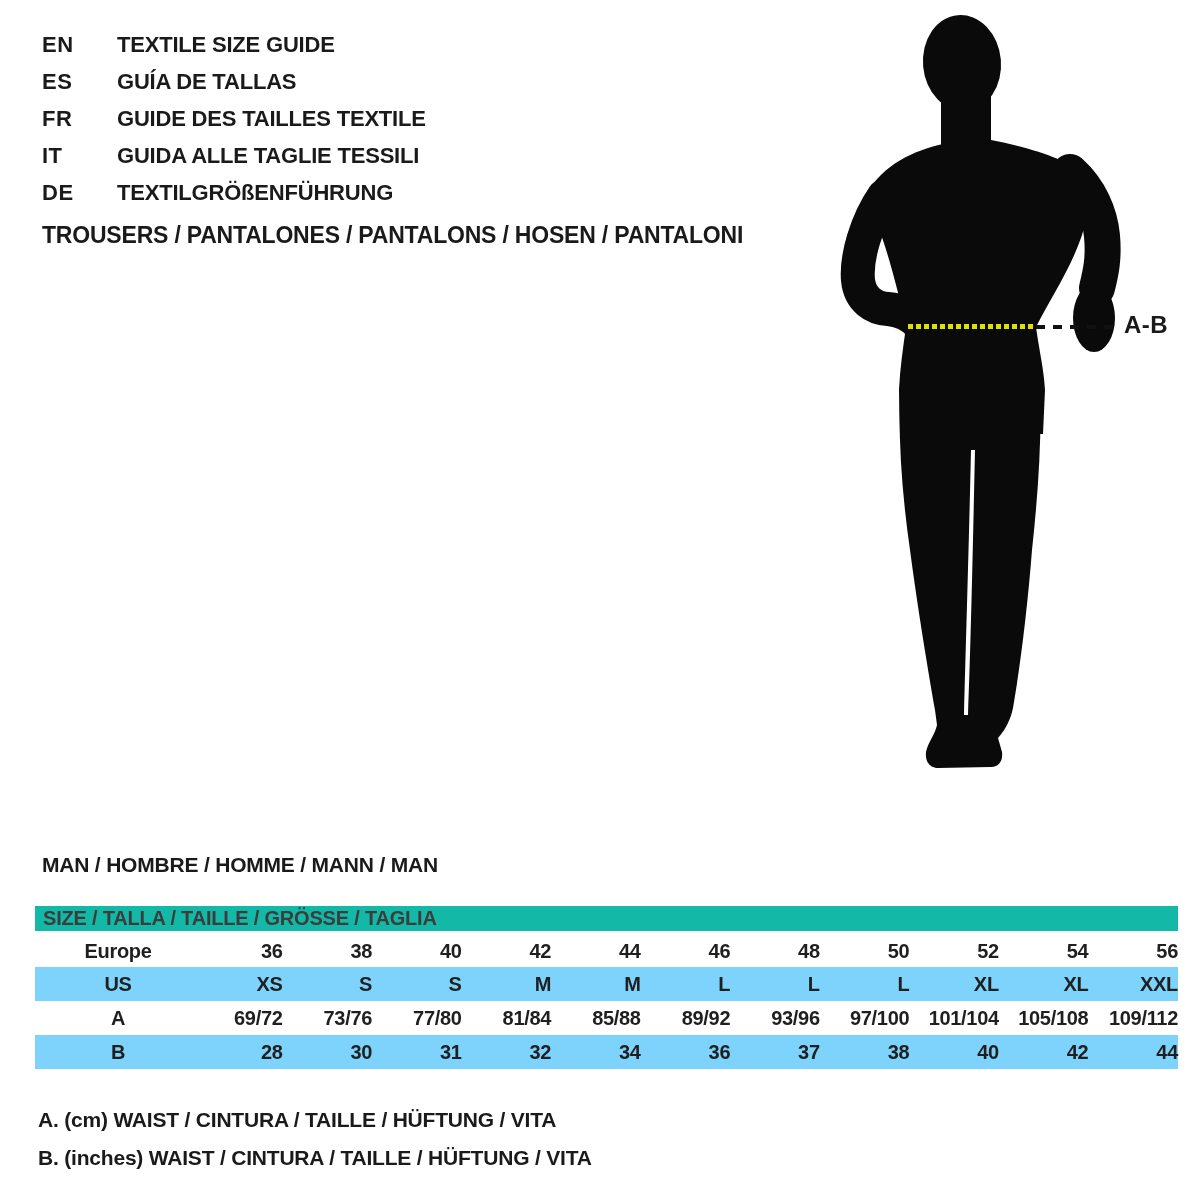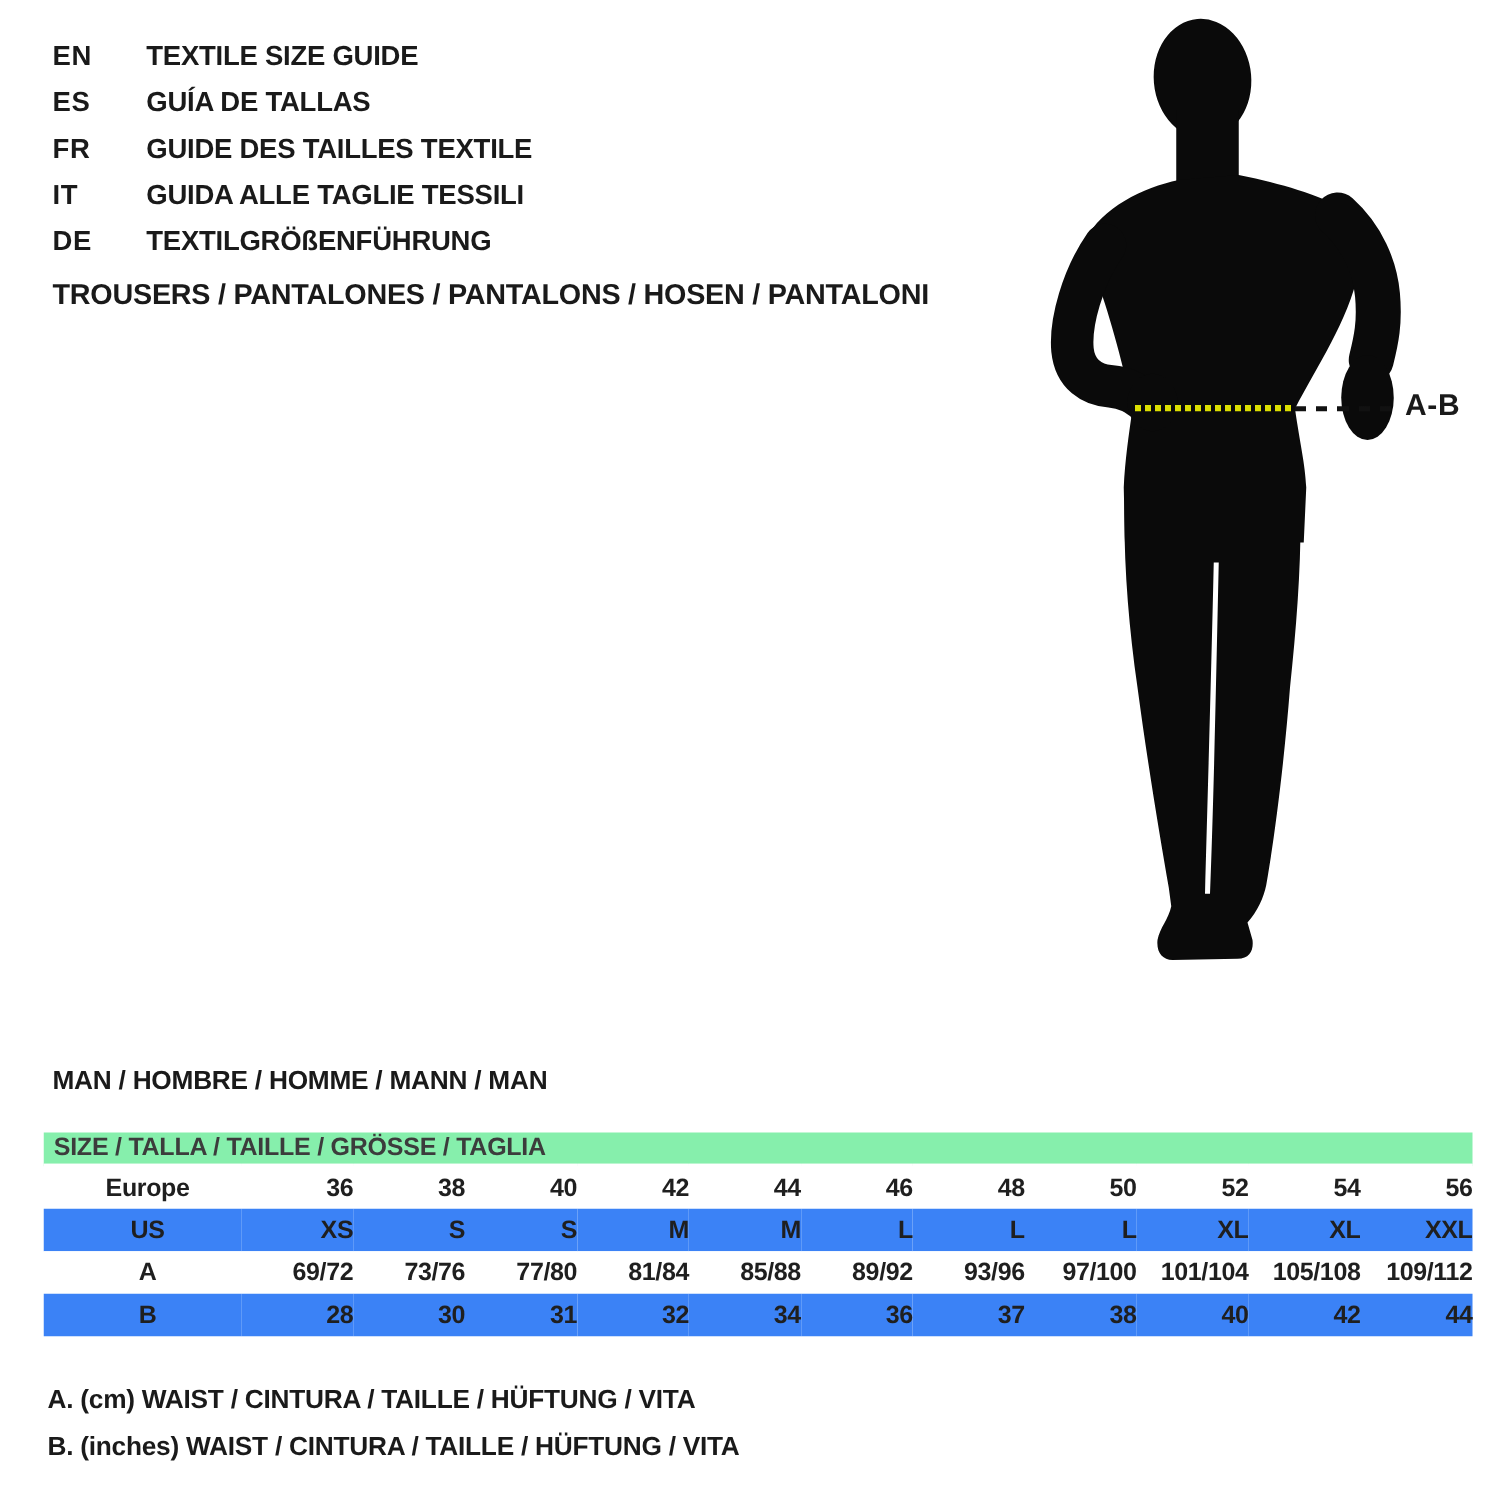--- a/index.html
+++ b/index.html
@@ -48,31 +48,31 @@
     font-weight: 700; font-size: 21px; letter-spacing: -0.2px;
   }
 
   
   .size-table {
     position: absolute; left: 35px; top: 906px; width: 1143px;
     border-collapse: collapse; table-layout: fixed;
     font-size: 20px;
   }
   .size-table th.size-head {
-    background: #86efac; color: #3c3c3c;
+    background: #14b8a6; color: #3c3c3c;
     font-weight: 700; font-size: 20px; text-align: left;
     height: 27px; padding-left: 8px; letter-spacing: -0.2px;
     border-bottom: 5px solid #ffffff;
   }
   .size-table td {
     height: 34px; font-weight: 700; text-align: right;
     color: #1f1f1f; letter-spacing: -0.3px;
   }
   .size-table td.row-label { text-align: center; padding-left: 8px; font-weight: 700; }
-  .size-table tr.alt { background: #3b82f6; }
+  .size-table tr.alt { background: #7dd3fc; }
   .size-table tr.plain { background: #ffffff; }
 
   
   .footnote { position: absolute; left: 38px; font-weight: 700; font-size: 21px; letter-spacing: -0.2px; }
   .footnote-a { top: 1108px; }
   .footnote-b { top: 1146px; }
 </style>
 </head>
 <body>
 

